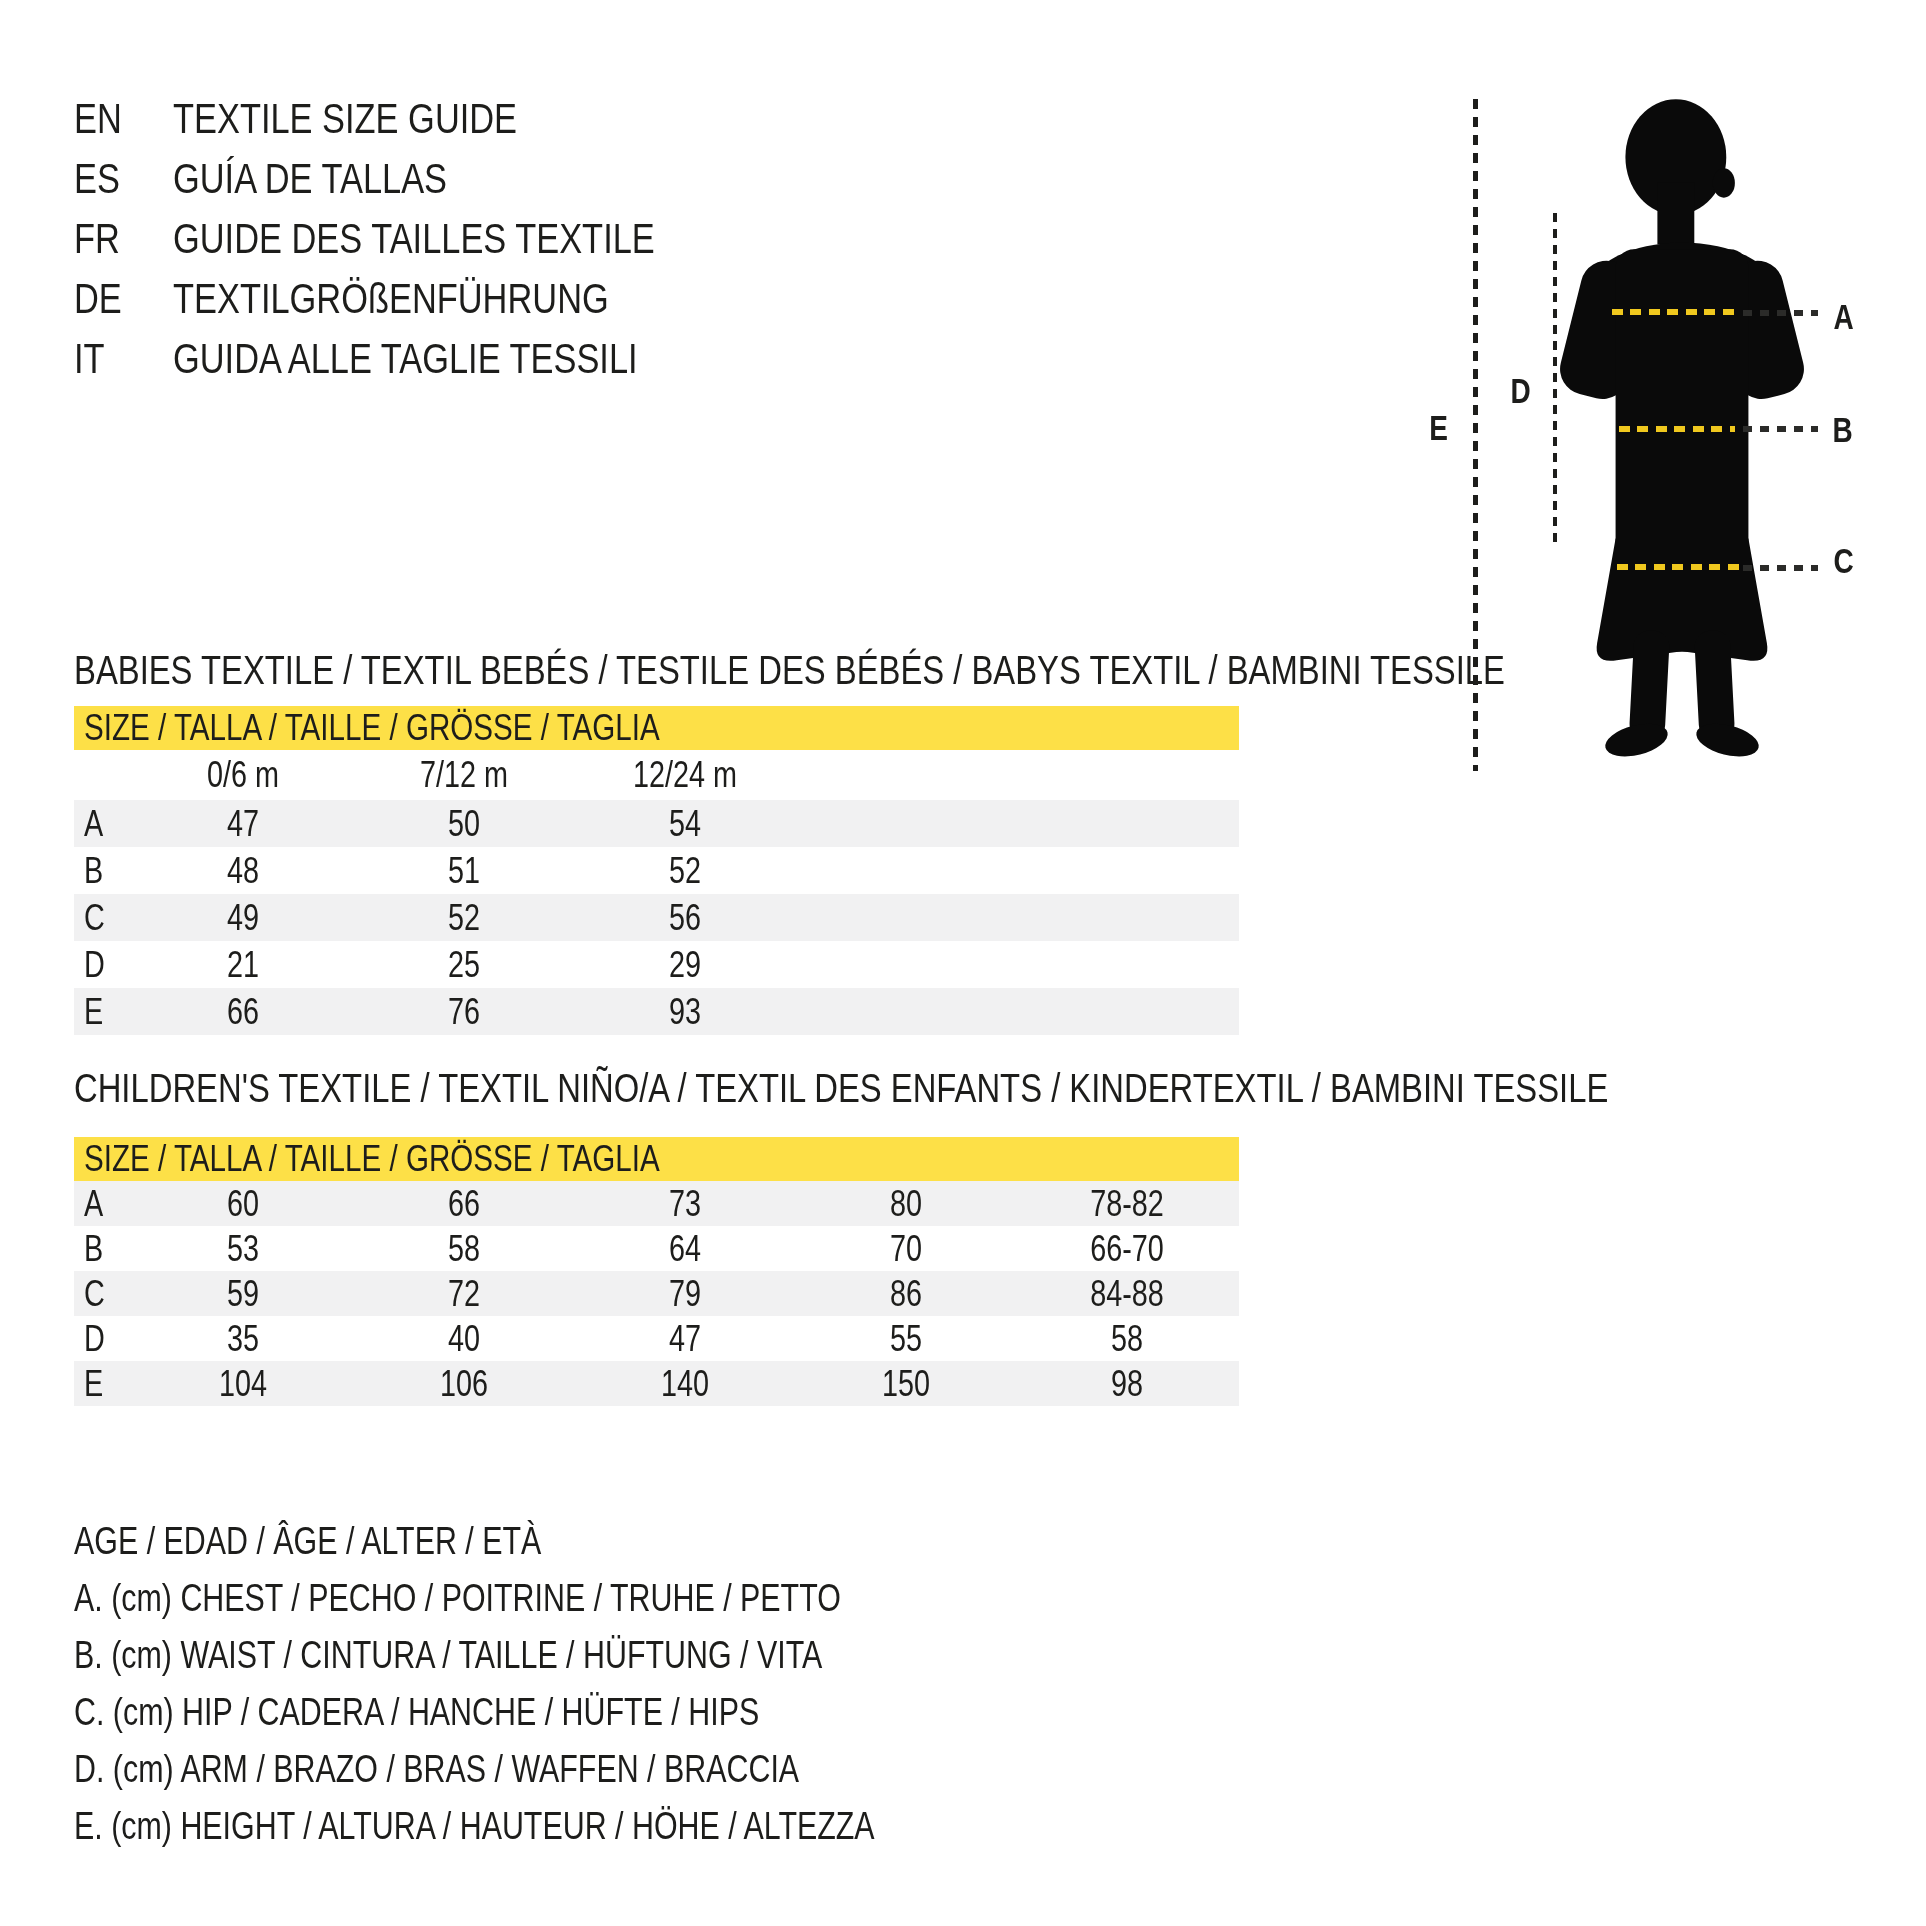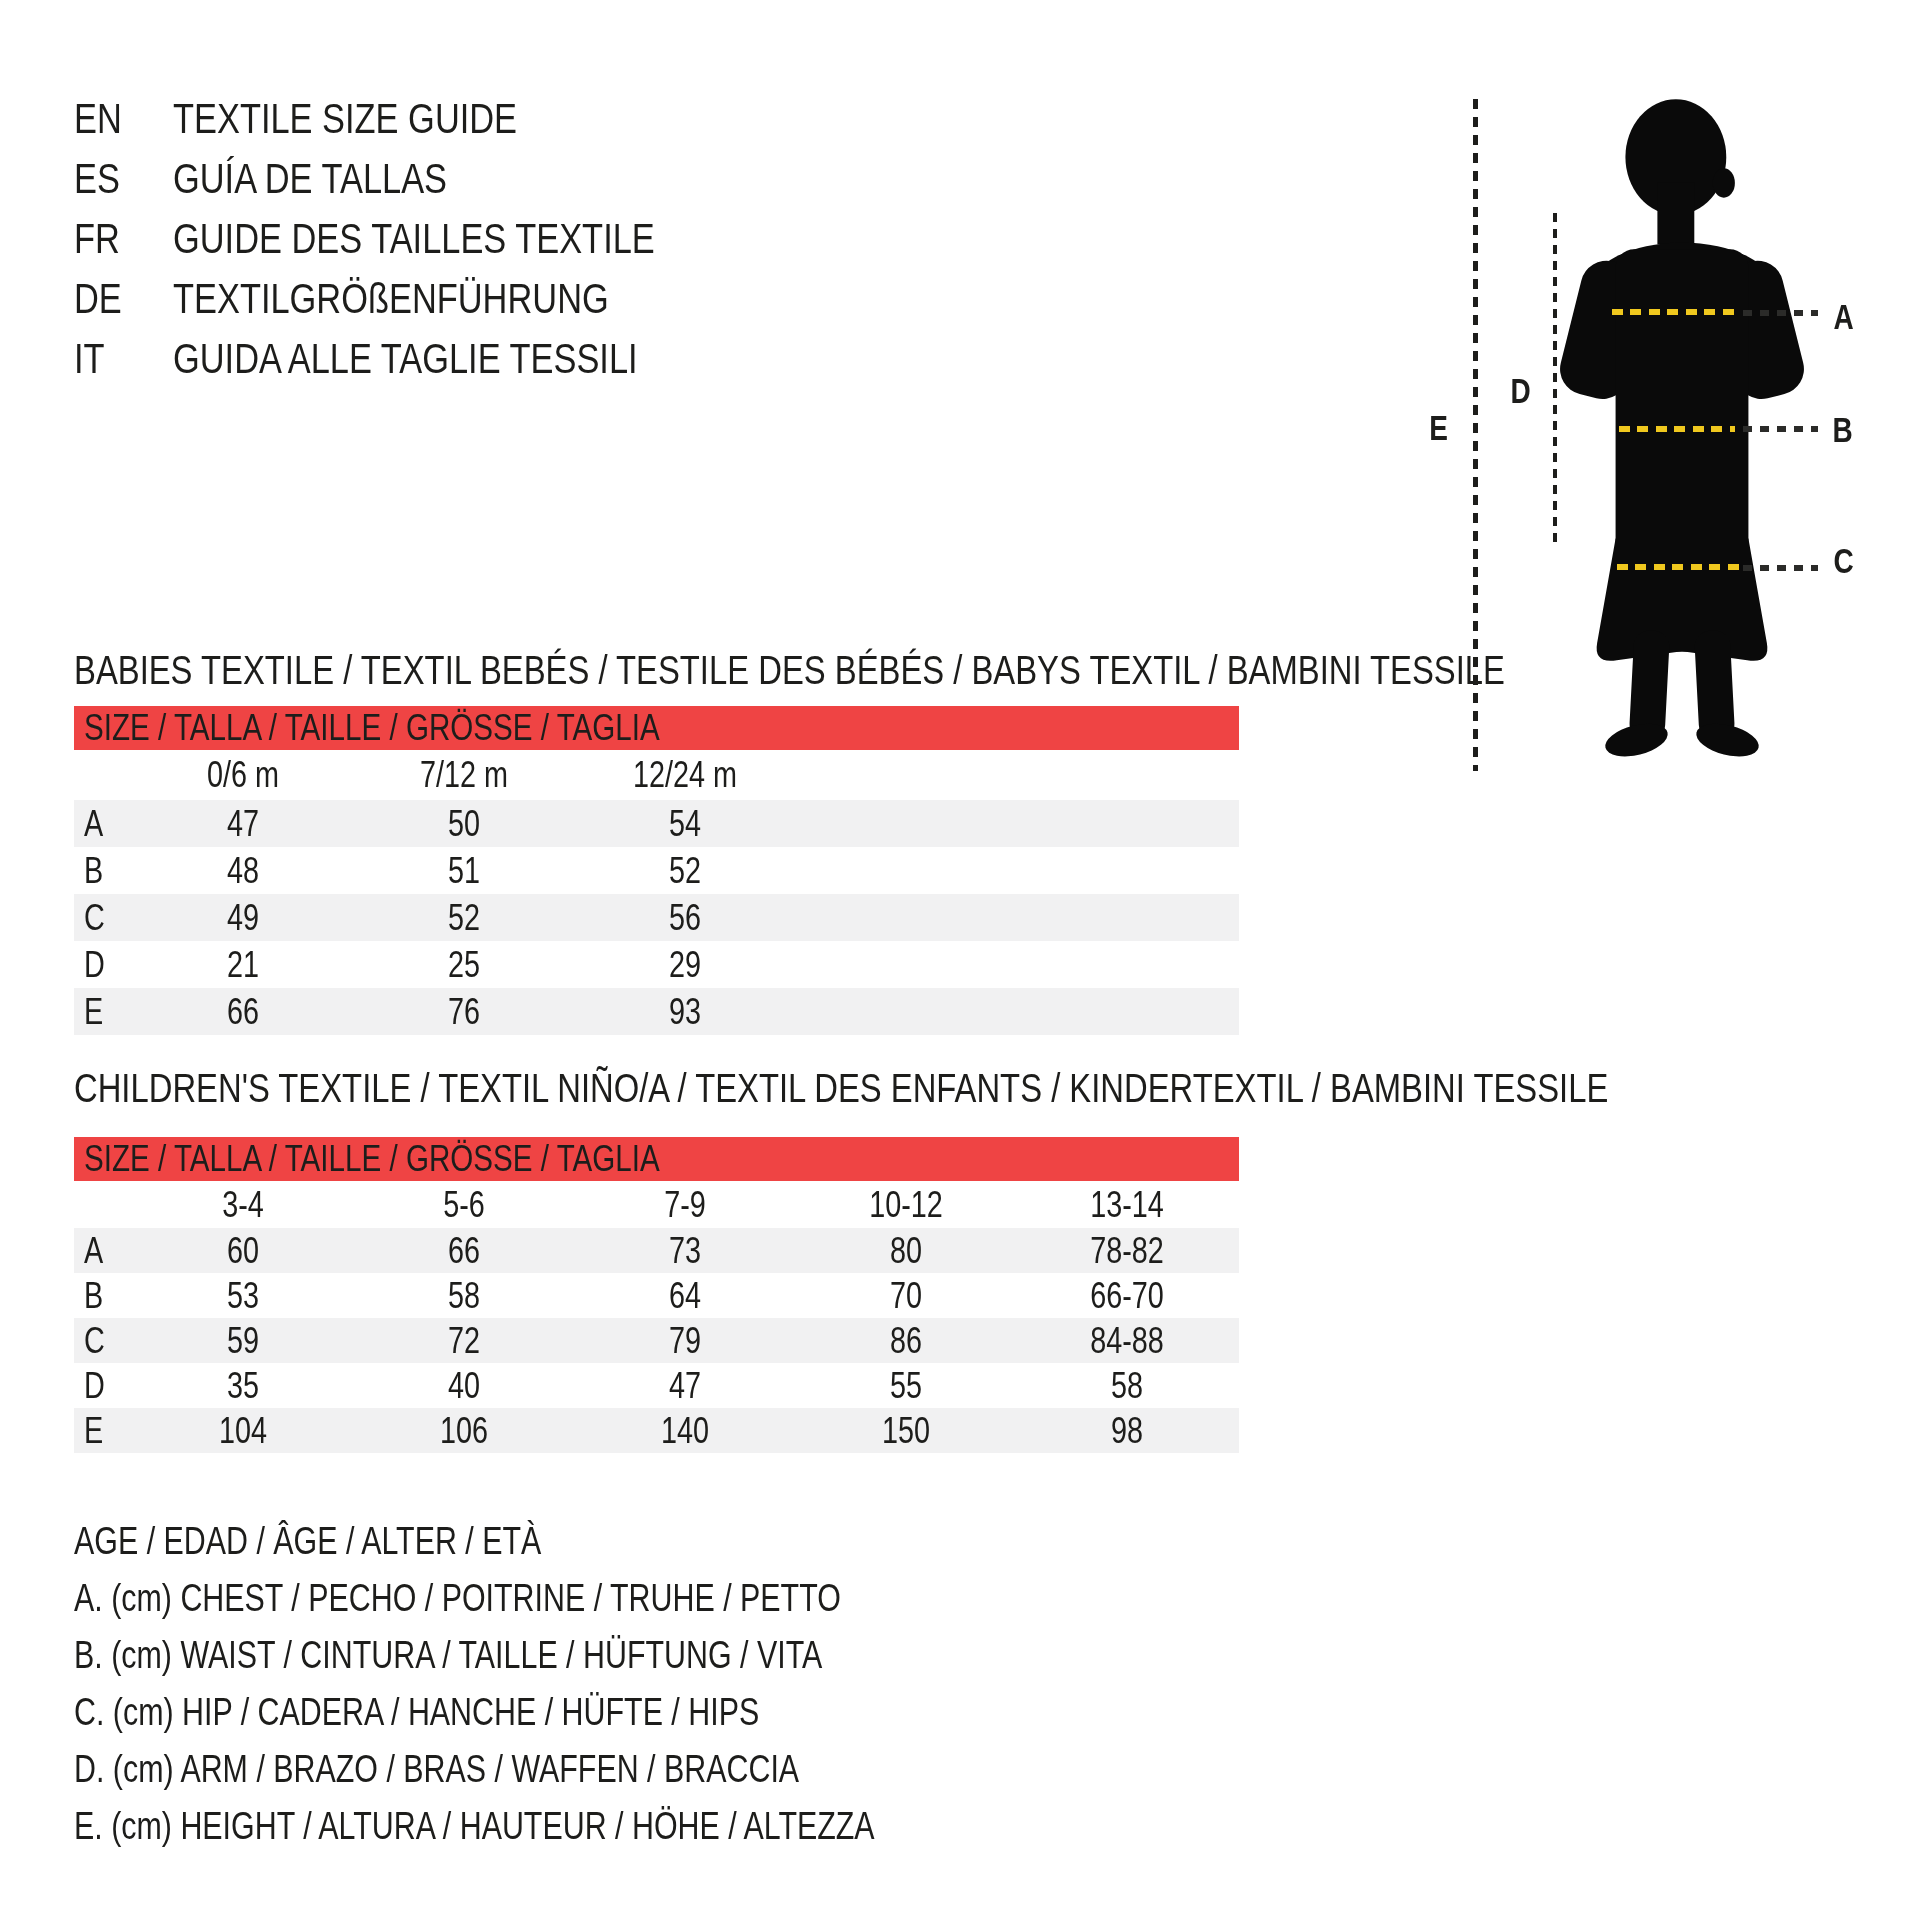--- a/index.html
+++ b/index.html
@@ -15,21 +15,21 @@
   .langs{left:74px;top:94px;}
   .lrow{display:flex;height:60px;align-items:flex-start;font-size:43px;}
   .lrow .lang{width:123px;flex:0 0 99px;}
   .lrow .ltitle{}
 
   
   .secheading{font-size:41px;line-height:41px;white-space:nowrap;}
 
   
   .table{width:1165px;}
-  .bar{height:44px;background:#ef4444;display:flex;align-items:center;padding-left:10px;box-sizing:border-box;font-size:37px;}
+  .bar{height:44px;background:#fde047;display:flex;align-items:center;padding-left:10px;box-sizing:border-box;font-size:37px;}
   .grid{display:grid;align-items:center;font-size:36px;}
   .gridB{grid-template-columns:59px 221px 221px 221px 1fr;}
   .gridC{grid-template-columns:59px 221px 221px 221px 221px 221px;}
   .sizerowB{height:50px;}
   .sizerowC{height:47px;}
   .rowB{height:47px;}
   .rowC{height:45px;}
   .shade{background:#f1f1f2;}
   .cell-l{padding-left:10px;text-align:left;}
   .cell-c{display:flex;justify-content:center;align-items:center;}
@@ -197,38 +197,20 @@
 </div>
 
 <div class="abs secheading" style="left:74px;top:1068px;">
   <span class="cond">CHILDREN'S TEXTILE / TEXTIL NIÑO/A / TEXTIL DES ENFANTS / KINDERTEXTIL / BAMBINI TESSILE</span>
 </div>
 
 <div class="abs table" style="left:74px;top:1137px;">
   <div class="bar">
     <span class="cond">SIZE / TALLA / TAILLE / GRÖSSE / TAGLIA</span>
   </div>
-  <div class="grid gridC sizerowC">
-    <div class="cell-l"></div>
-    <div class="cell-c">
-        <span class="condC">3-4</span>
-      </div>
-    <div class="cell-c">
-        <span class="condC">5-6</span>
-      </div>
-    <div class="cell-c">
-        <span class="condC">7-9</span>
-      </div>
-    <div class="cell-c">
-        <span class="condC">10-12</span>
-      </div>
-    <div class="cell-c">
-        <span class="condC">13-14</span>
-      </div>
-  </div>
   <div class="grid gridC rowC shade">
     <div class="cell-l"><span class="cond">A</span></div>
     <div class="cell-c">
         <span class="condC">60</span>
       </div>
     <div class="cell-c">
         <span class="condC">66</span>
       </div>
     <div class="cell-c">
         <span class="condC">73</span>

